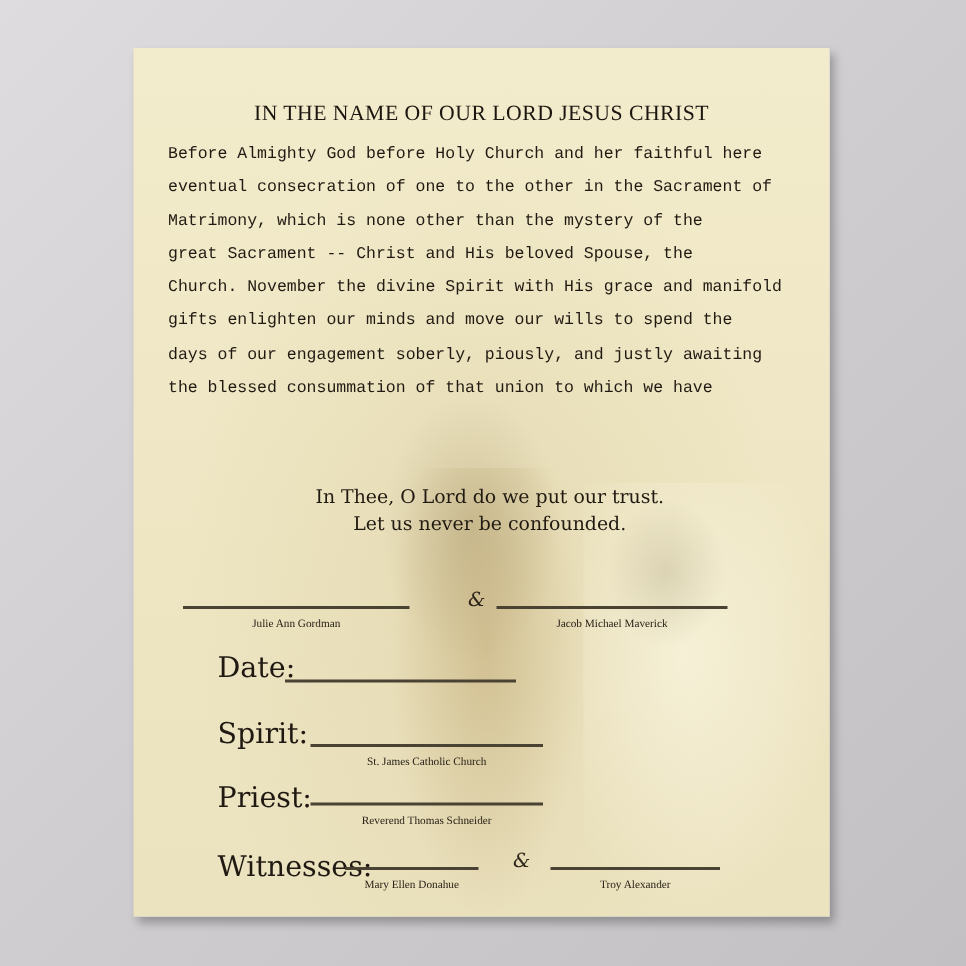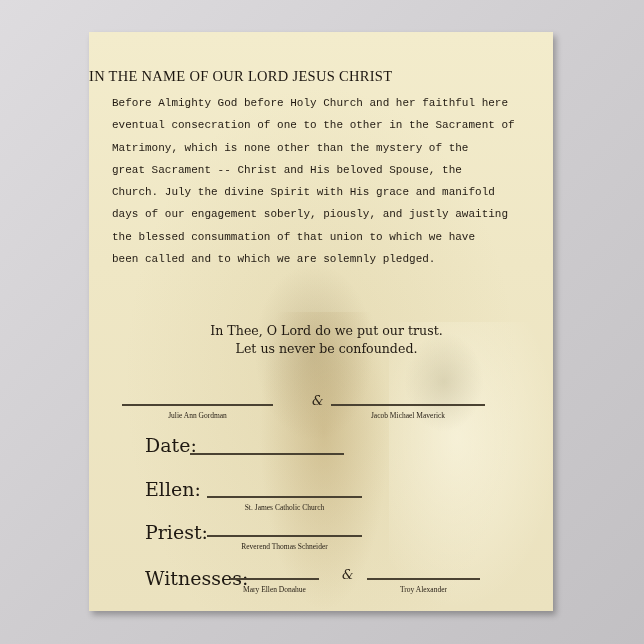--- a/index.html
+++ b/index.html
@@ -23,21 +23,21 @@
     .fig-robe { left: 170px; top: 280px; width: 130px; height: 300px;
       background: radial-gradient(ellipse at 50% 40%, rgba(170,140,80,0.35), rgba(170,140,80,0) 70%); }
     .fig-dark { left: 165px; top: 230px; width: 120px; height: 180px;
       background: radial-gradient(ellipse at 50% 50%, rgba(120,100,60,0.22), rgba(0,0,0,0) 70%); }
     .fig-veil { left: 300px; top: 290px; width: 170px; height: 290px;
       background: radial-gradient(ellipse at 40% 40%, rgba(255,252,235,0.55), rgba(255,255,255,0) 70%); }
     .fig-head { left: 315px; top: 300px; width: 80px; height: 100px;
       background: radial-gradient(ellipse at 50% 50%, rgba(150,140,100,0.25), rgba(0,0,0,0) 70%); }
 
     .title {
-      position: absolute; left: 0; right: 0; top: 36px; text-align: left;
+      position: absolute; left: 0; right: 0; top: 36px; text-align: center;
       font-family: "Liberation Serif", serif; font-size: 14.5px; letter-spacing: 0.3px;
       color: #1c1610;
     }
     .body-text {
       position: absolute; left: 23px; width: 430px; top: 60px;
       font-family: Liberation Mono, monospace; font-size: 11px; line-height: 22.3px;
       color: #211a12; white-space: nowrap;
     }
     .body-text div { height: 22.3px; }
     .prayer {
@@ -63,41 +63,41 @@
   <div class="figure fig-veil"></div>
   <div class="figure fig-head"></div>
 
   <div class="title">IN THE NAME OF OUR LORD JESUS CHRIST</div>
 
   <div class="body-text">
     <div>Before Almighty God before Holy Church and her faithful here</div>
     <div>eventual consecration of one to the other in the Sacrament of</div>
     <div>Matrimony, which is none other than the mystery of the</div>
     <div>great Sacrament -- Christ and His beloved Spouse, the</div>
-    <div>Church. July the divine Spirit with His grace and manifold</div>
+    <div>Church. November the divine Spirit with His grace and manifold</div>
+    <div>gifts enlighten our minds and move our wills to spend the</div>
     <div>days of our engagement soberly, piously, and justly awaiting</div>
     <div>the blessed consummation of that union to which we have</div>
-    <div>been called and to which we are solemnly pledged.</div>
   </div>
 
   <div class="prayer">
     <div>In Thee, O Lord do we put our trust.</div>
     <div>Let us never be confounded.</div>
   </div>
 
   <div class="line" style="left:33px; top:372px; width:151px;"></div>
   <div class="amp" style="left:223px; top:361px;">&amp;</div>
   <div class="line" style="left:242px; top:372px; width:154px;"></div>
   <div class="name" style="left:33px; top:379px; width:151px;">Julie Ann Gordman</div>
   <div class="name" style="left:242px; top:379px; width:154px;">Jacob Michael Maverick</div>
 
   <div class="label" style="left:56px; top:402px;">Date:</div>
   <div class="line" style="left:101px; top:421px; width:154px;"></div>
 
-  <div class="label" style="left:56px; top:446px;">Ellen:</div>
+  <div class="label" style="left:56px; top:446px;">Spirit:</div>
   <div class="line" style="left:118px; top:464px; width:155px;"></div>
   <div class="name" style="left:118px; top:471px; width:155px;">St. James Catholic Church</div>
 
   <div class="label" style="left:56px; top:489px;">Priest:</div>
   <div class="line" style="left:118px; top:503px; width:155px;"></div>
   <div class="name" style="left:118px; top:510px; width:155px;">Reverend Thomas Schneider</div>
 
   <div class="label" style="left:56px; top:535px;">Witnesses:</div>
   <div class="line" style="left:141px; top:546px; width:89px;"></div>
   <div class="amp" style="left:253px; top:535px;">&amp;</div>

